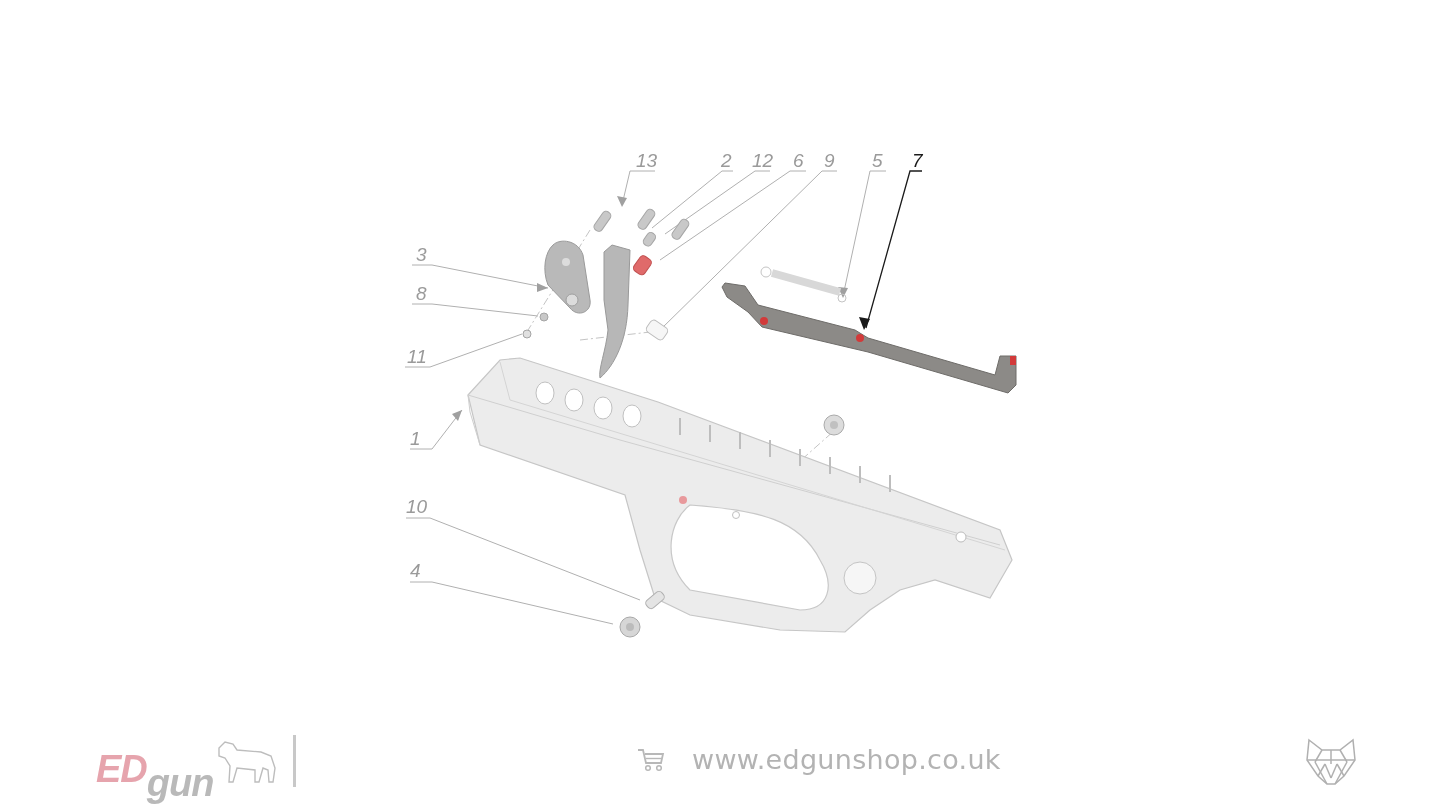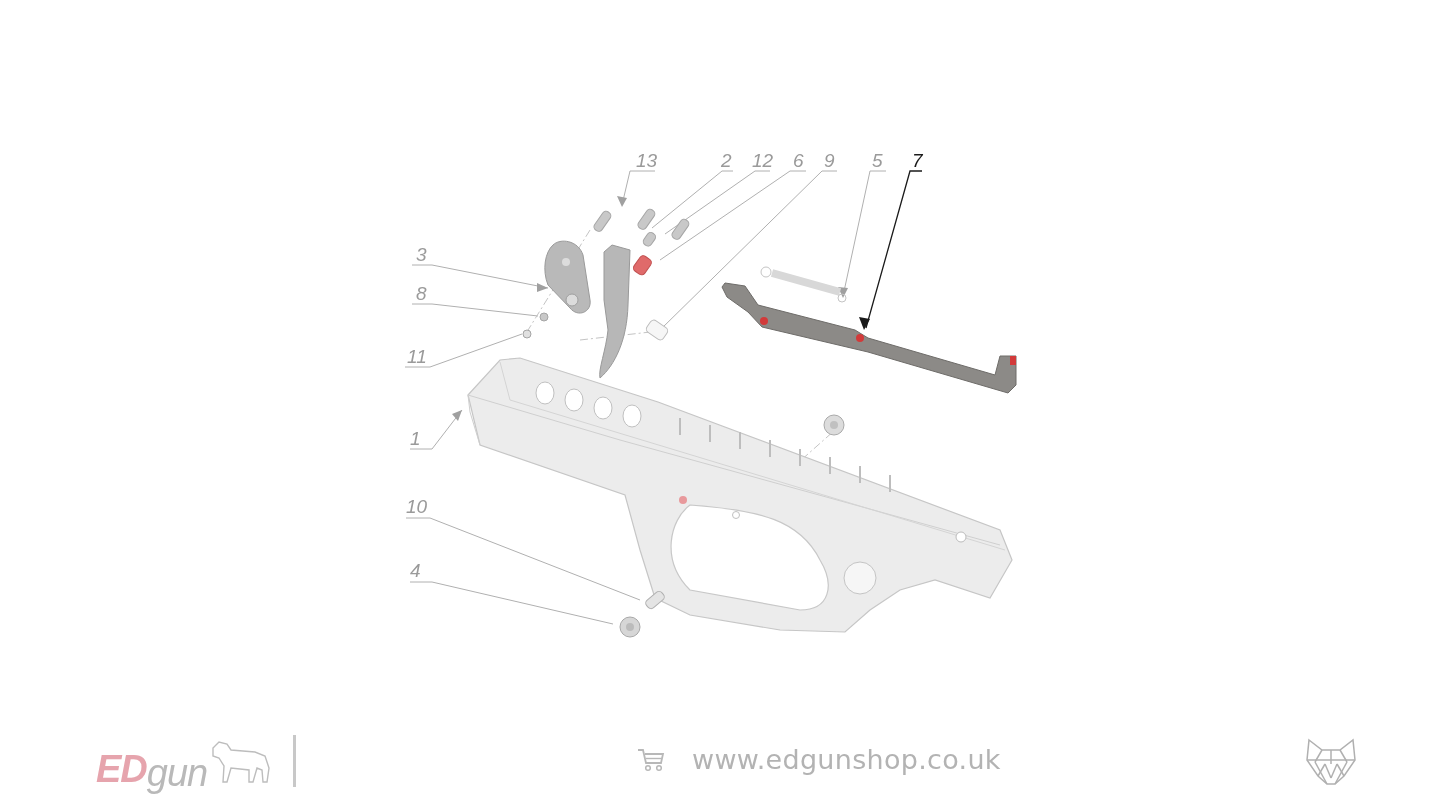--- a/index.html
+++ b/index.html
@@ -2,21 +2,21 @@
 <html><head>
 <meta charset="utf-8">
 <style>
   html, body { margin:0; padding:0; background:#ffffff; }
   body { width:1445px; height:809px; position:relative; overflow:hidden; font-family:"Liberation Sans", sans-serif; }
   .diagram { position:absolute; left:0; top:0; width:1445px; height:720px; }
   .lbl { font-family:"Liberation Sans", sans-serif; font-style:italic; font-size:19px; fill:#9a9a9a; }
   .lbl.hl { fill:#1a1a1a; }
   .logo { position:absolute; left:96px; top:732px; height:56px; display:flex; align-items:flex-end; }
   .logo-ed { font-family:"Liberation Sans", sans-serif; font-style:italic; font-weight:bold; font-size:38px; color:#e6a4ad; letter-spacing:-1px; line-height:1;margin-top:44px; }
-  .logo-gun { font-family:"Liberation Sans", sans-serif; font-style:italic; font-weight:normal; font-size:38px; color:#b9b9b9; letter-spacing:-1px; line-height:1; position:relative; top:4px; }
+  .logo-gun { font-family:"Liberation Sans", sans-serif; font-style:italic; font-weight:bold; font-size:38px; color:#b9b9b9; letter-spacing:-1px; line-height:1; position:relative; top:14px; }
   .sep { position:absolute; left:293px; top:735px; width:3px; height:52px; background:#c8c8c8; }
   .shop { position:absolute; left:636px; top:744px; display:flex; align-items:center; gap:26px; }
   .shop-url { font-family:"DejaVu Sans", sans-serif; font-size:27px; color:#b3b3b3; letter-spacing:0.3px; }
   .fox { position:absolute; left:1305px; top:738px; }
 </style>
 </head>
 <body>
 
 <svg class="diagram" viewBox="0 0 1445 720" width="1445" height="720">
 

